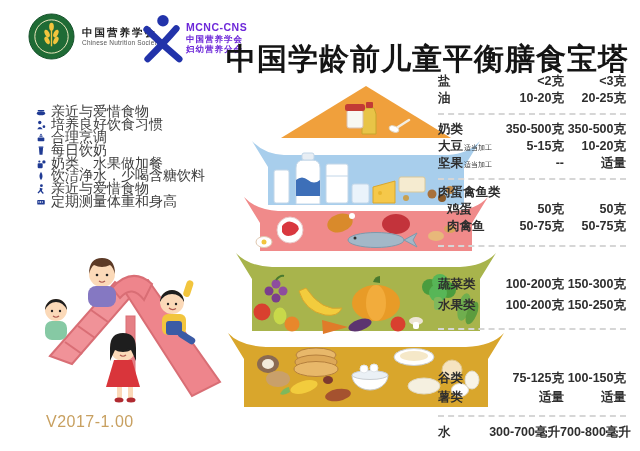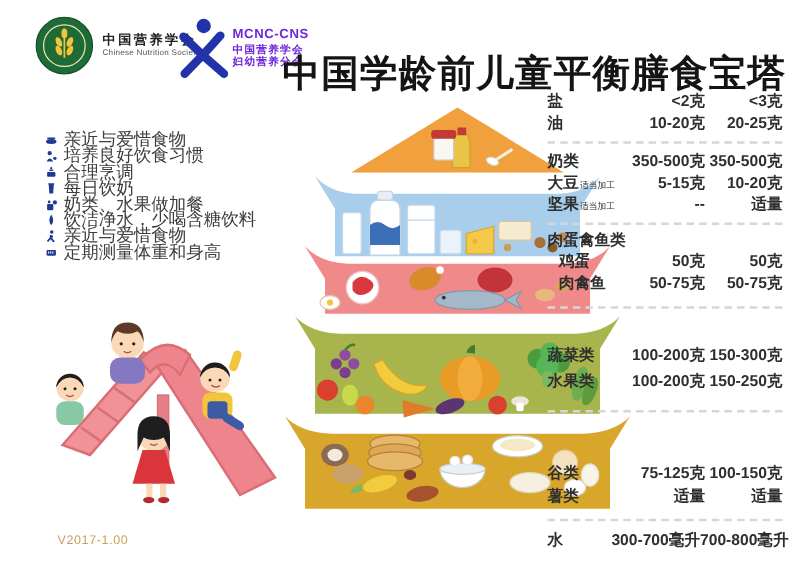--- a/index.html
+++ b/index.html
@@ -16,21 +16,21 @@
   .mcnc-abbr{font-size:10.5px;font-weight:bold;letter-spacing:0.5px;}
   .mcnc-org,.mcnc-branch{font-size:8.5px;font-weight:bold;letter-spacing:1px;}
   .title{position:absolute;left:226px;top:19px;font-size:30px;font-weight:900;color:#141414;letter-spacing:1px;white-space:nowrap;}
 
   
   .tips{position:absolute;left:36px;top:106px;margin:0;padding:0;list-style:none;}
   .tips li{display:flex;align-items:center;gap:5px;height:12.8px;font-size:14px;color:#3d3d3d;white-space:nowrap;}
   .tip-icon{width:10px;height:10px;flex:0 0 10px;}
 
   
-  .version{position:absolute;left:46px;top:427px;font-size:10px;color:#C8A060;letter-spacing:0.5px;}
+  .version{position:absolute;left:46px;top:413px;font-size:16px;color:#C8A060;letter-spacing:0.5px;}
 
   
   .nutri-panel{position:absolute;top:62px;right:14px;width:188px;color:#2e2e2e;}
   .age-header{display:flex;font-weight:bold;font-size:14px;color:#141414;height:16px;line-height:16px;}
   .age-header .sp{flex:1;}
   .age-header .c1{width:68px;text-align:center;}
   .age-header .c2{width:62px;text-align:center;}
   .t-row{display:flex;height:17px;line-height:17px;font-size:12.5px;font-weight:bold;white-space:nowrap;}
   .t-label{flex:1;text-align:left;}
   .t-note{font-size:7px;font-weight:normal;margin-left:1px;align-self:center;line-height:normal;}

